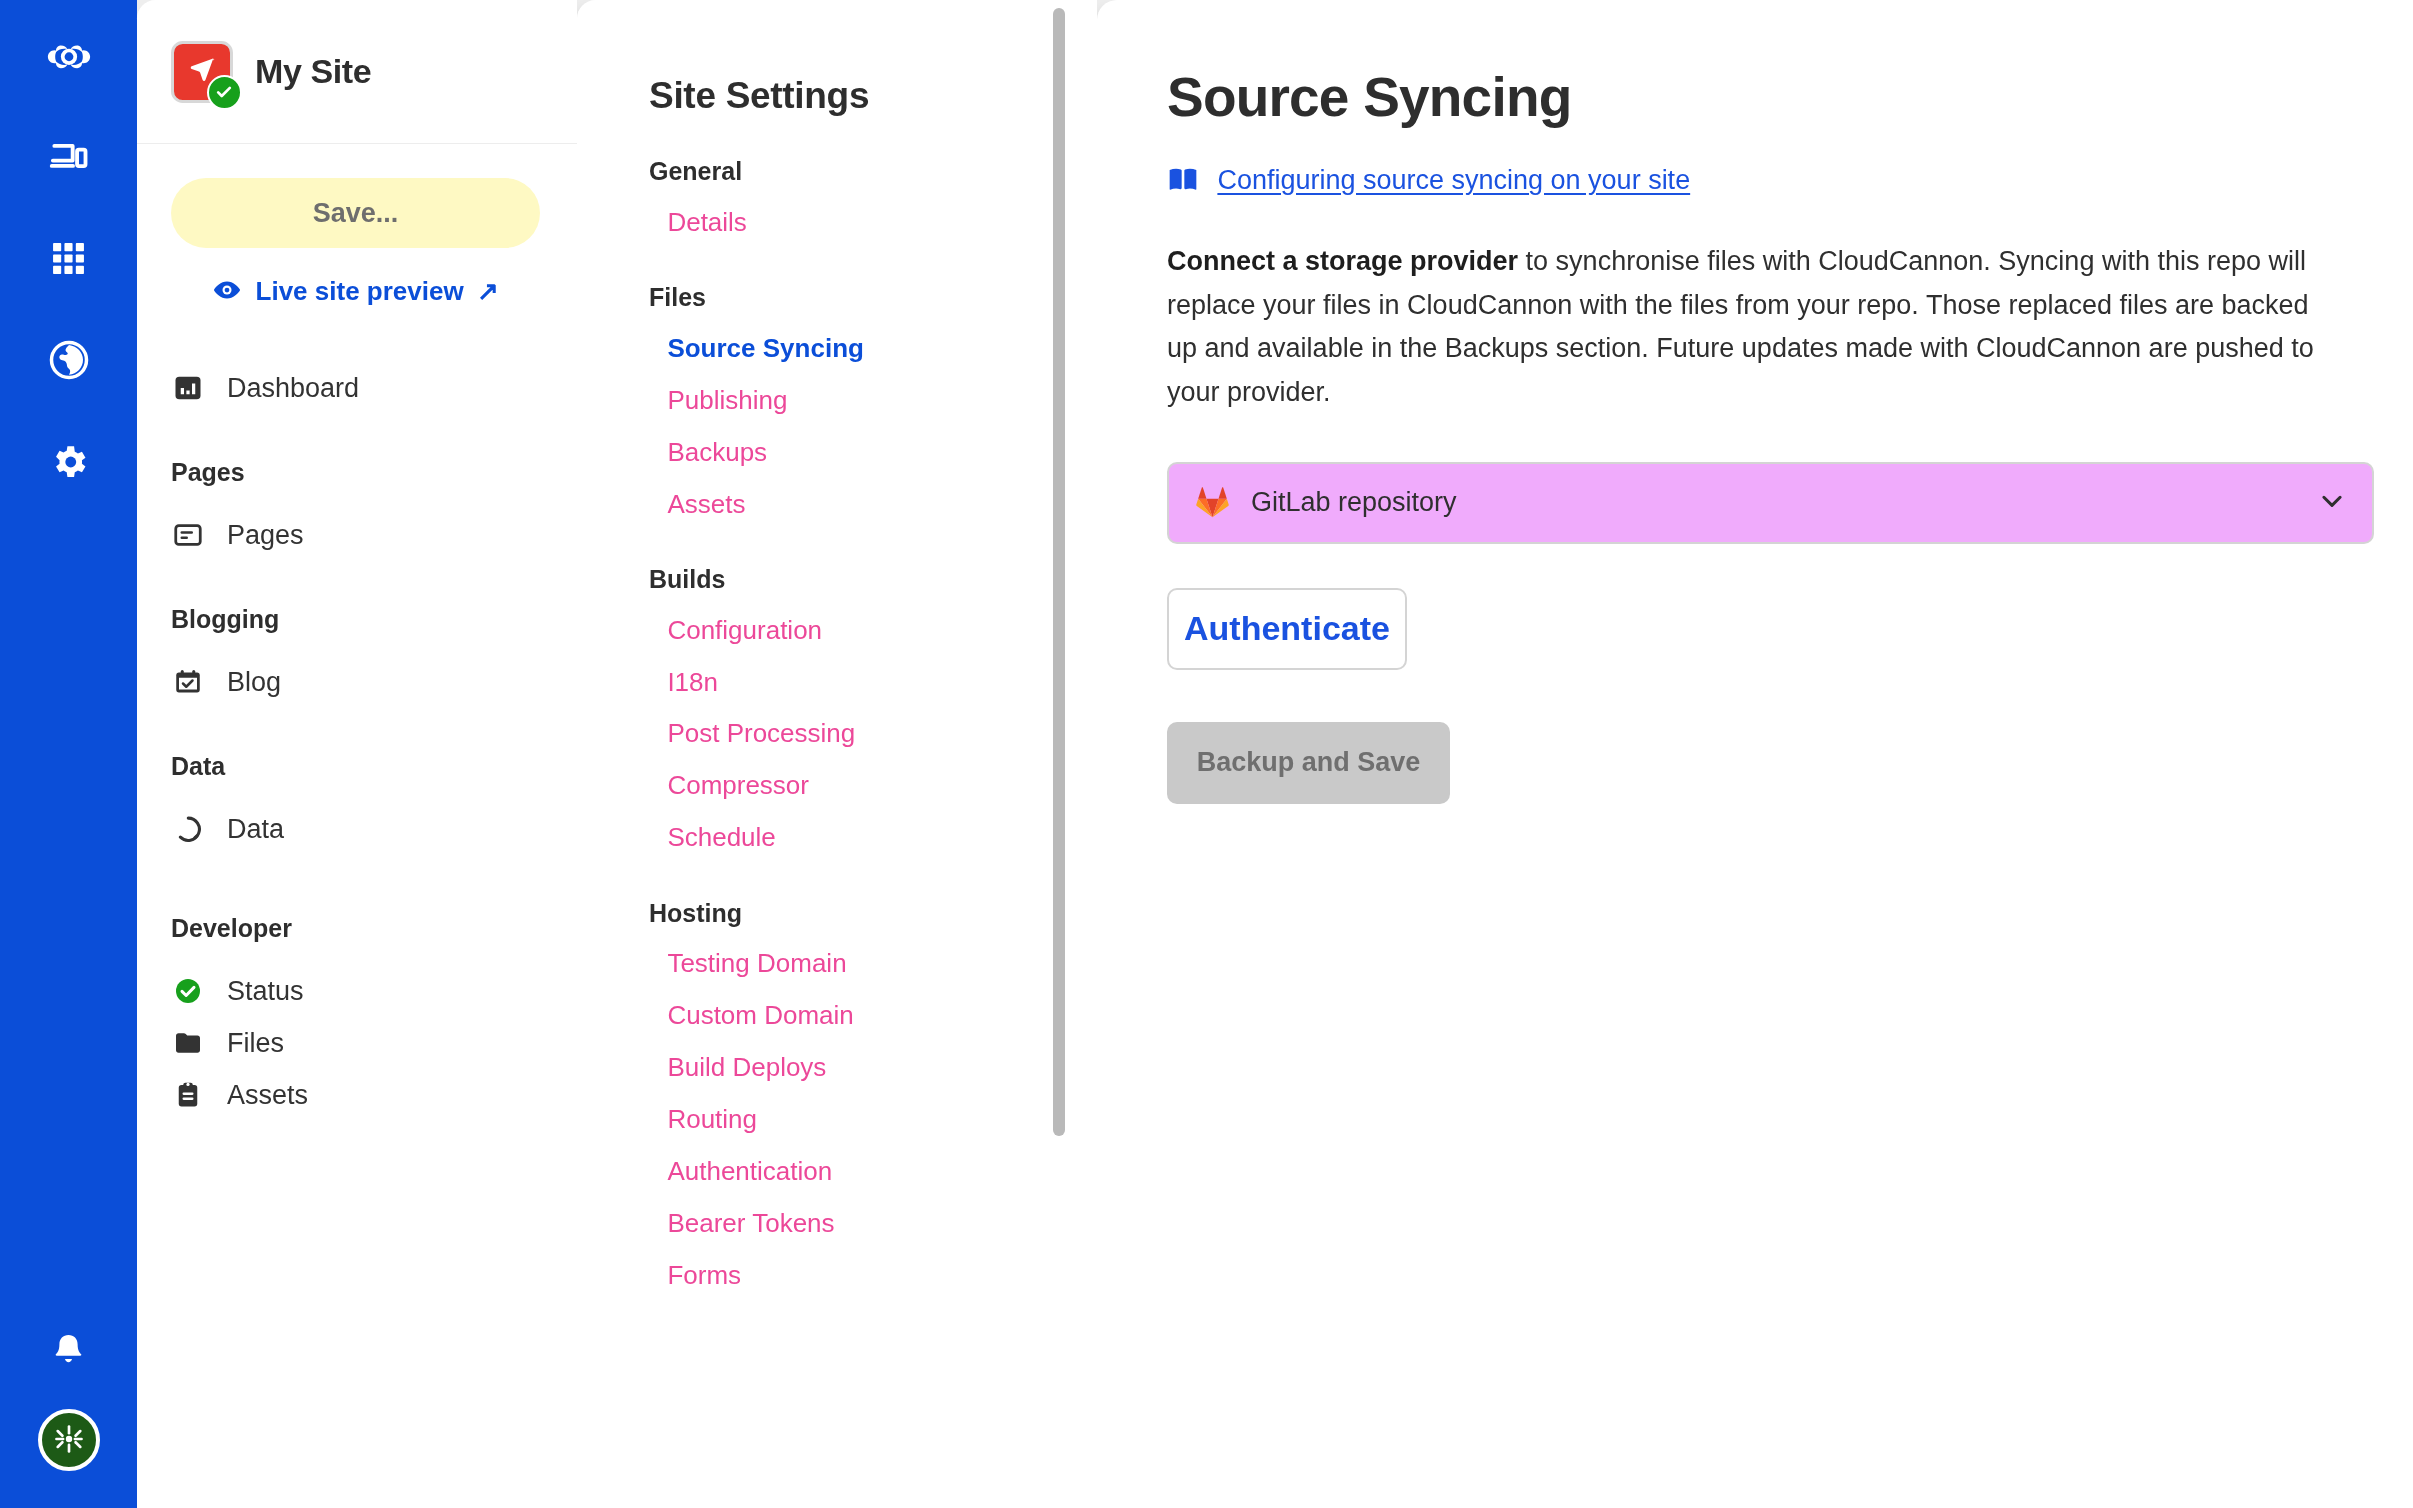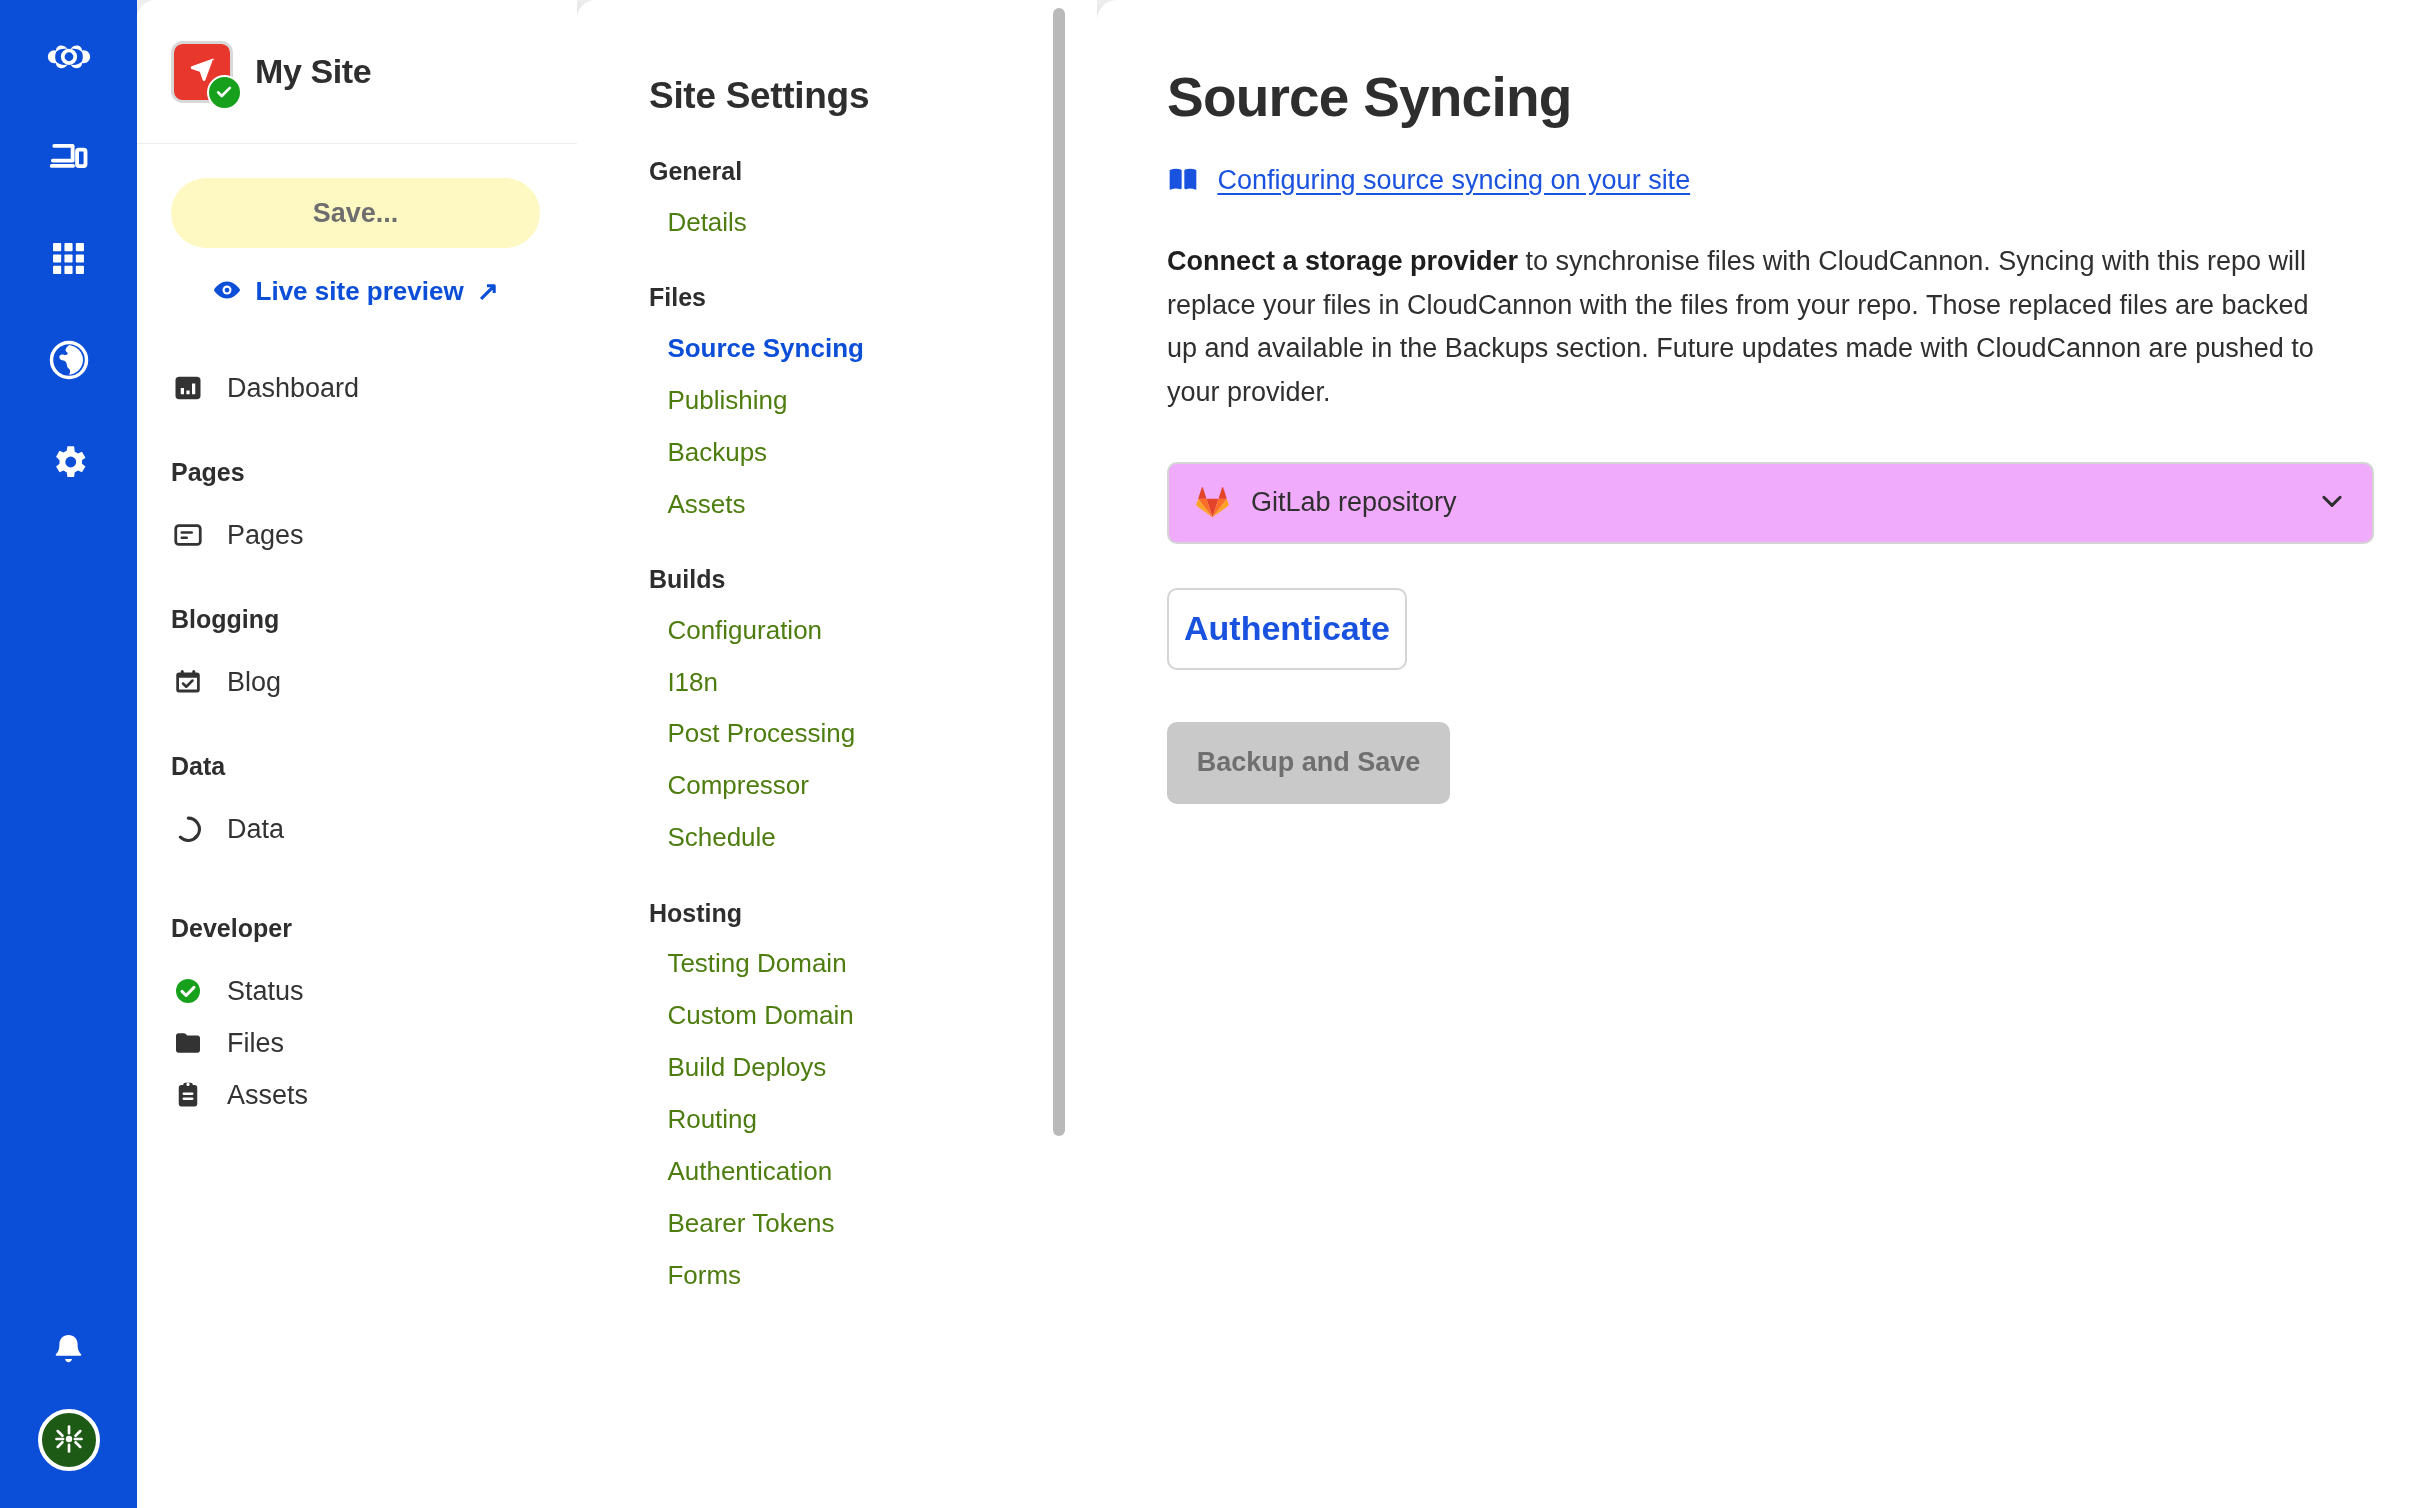--- a/index.html
+++ b/index.html
@@ -83,21 +83,21 @@
     background: #ffffff; position: relative;
     padding: 75px 0 0 72px;
     border-top-left-radius: 18.4px;
     box-shadow: -11.7px 0 17px -13.4px rgba(0,0,0,0.16);
     z-index: 2;
   }
   .settings-title { font-size: 37px; font-weight: bold; color: #2e2e2e; margin-bottom: 40px; letter-spacing: -0.3px; }
   .set-group-title { font-size: 25px; font-weight: bold; color: #2e2e2e; margin: 35px 0 10px 0; }
   .set-group-title.first { margin-top: 0; }
   .set-item {
-    font-size: 26px; color: #4d7c0f; padding: 11.7px 0 11.7px 18.4px; cursor: pointer; line-height: 1.1;
+    font-size: 26px; color: #ec4899; padding: 11.7px 0 11.7px 18.4px; cursor: pointer; line-height: 1.1;
   }
   .set-item.active { color: #0b4ed8; font-weight: bold; }
   .scrollbar-track {
     position: absolute; top: 8.4px; right: 32px; width: 11.7px; height: 1140px;
   }
   .scrollbar-thumb {
     width: 11.7px; height: 1128px; border-radius: 5.9px; background: #b9b9b9; cursor: pointer;
   }
 
   

